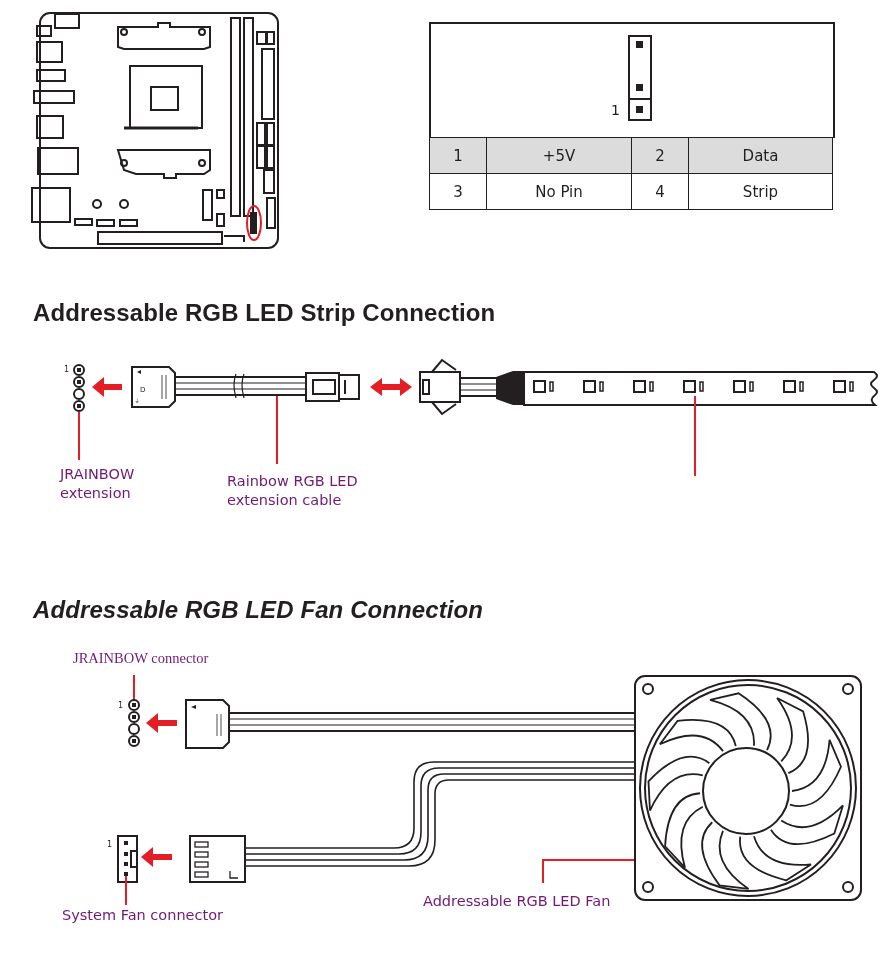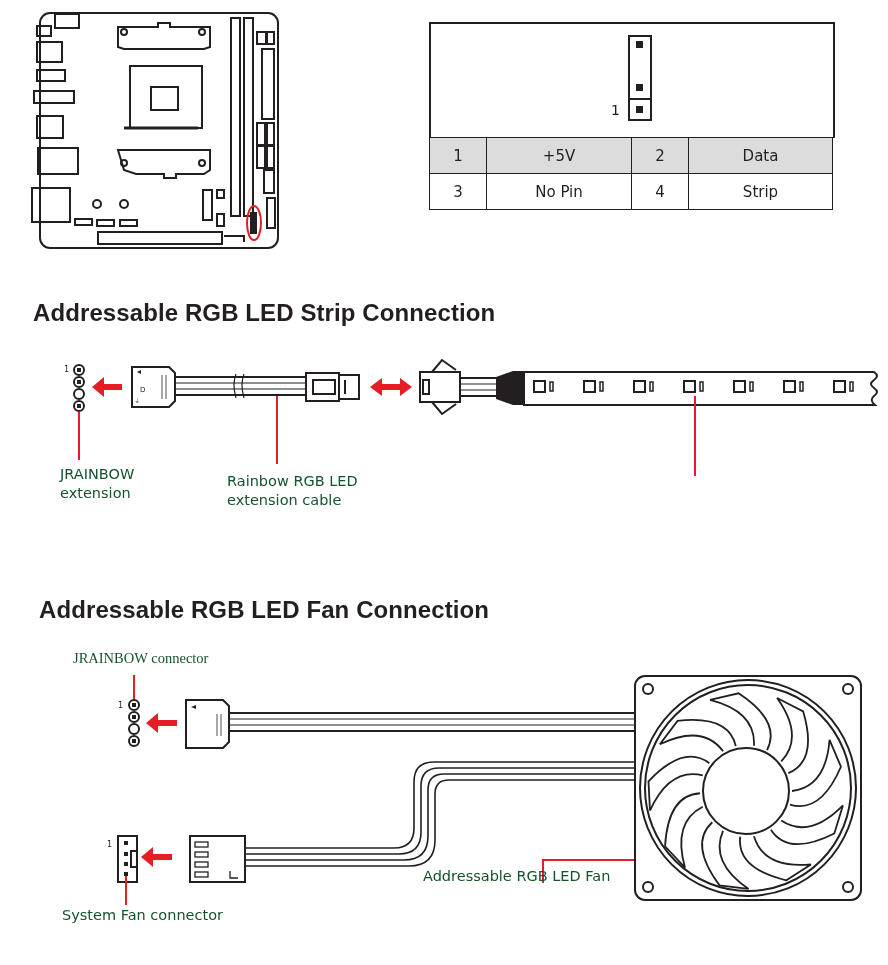--- a/index.html
+++ b/index.html
@@ -1,21 +1,21 @@
 <!DOCTYPE html>
 <html><head>
 <meta charset="utf-8">
 <style>
   html, body { margin:0; padding:0; background:#ffffff; }
   body { width:888px; height:965px; position:relative; overflow:hidden;
          font-family:"DejaVu Sans", sans-serif; color:#231f20; }
   svg { position:absolute; left:0; top:0; }
   .heading { position:absolute; font-family:"Liberation Sans", sans-serif; font-weight:bold;
              font-size:24px; color:#231f20; letter-spacing:0.1px; }
-  .label { position:absolute; font-family:"DejaVu Sans", sans-serif; font-size:14.5px; color:#14532d; line-height:19px; white-space:nowrap; }
+  .label { position:absolute; font-family:"DejaVu Sans", sans-serif; font-size:14.5px; color:#701a75; line-height:19px; white-space:nowrap; }
   .pin-table { position:absolute; left:429px; top:137px; width:404px; border-collapse:collapse;
                font-family:"DejaVu Sans", sans-serif; font-size:15px; }
   .pin-table td { border:1.5px solid #231f20; text-align:center; height:35px; padding:0; }
   .pin-table tr.shaded td { background:#dcdcdc; }
   .pin-box { position:absolute; left:429px; top:22px; width:402px; height:114px; border:2px solid #231f20; border-bottom:none; }
   .pin1-label { position:absolute; left:611px; top:102px; font-size:14px; font-family:"DejaVu Sans", sans-serif; }
   .tiny1 { position:absolute; font-size:8px; font-family:"DejaVu Sans", sans-serif; }
 </style>
 </head>
 <body>
@@ -198,21 +198,21 @@
   <div>JRAINBOW</div>
   <div>extension</div>
 </div>
 <div class="label" style="left:227px; top:472px;">
   <div>Rainbow RGB LED</div>
   <div>extension cable</div>
 </div>
 <div class="label" style="left:598px; top:492px;">
 </div>
 
-<div class="heading" style="left:39px; top:596px;">Addressable RGB LED Fan Connection</div>
+<div class="heading" style="left:33px; top:596px;font-style:italic;">Addressable RGB LED Fan Connection</div>
 
 <div class="label" style="left:73px; top:649px;font-family:Liberation Serif, serif;">JRAINBOW connector</div>
 
 <svg width="888" height="965" viewBox="0 0 888 965">
   <line x1="134" y1="675" x2="134" y2="700" stroke="#e31e24" stroke-width="2"></line>
 
   <g fill="none" stroke="#231f20" stroke-width="2">
     <circle cx="134" cy="705" r="5"></circle>
       <circle cx="134" cy="717" r="5"></circle>
       <circle cx="134" cy="729" r="5"></circle>
@@ -290,13 +290,13 @@
         <path d="M723 751.1628314259158 Q702.5873311643253 723.8037189677581 659.8655774072952 744.2575006592358 L677.5259961924742 720.8907224215872 Q728.7042614155284 714.9417497780969 735.799949039927 746.1451344845187" stroke-width="1.8"></path>
         <path d="M753.9878161726788 745.6988433614384 Q755.9369031420067 711.6195366859932 710.0627036336211 699.8270285124202 L738.6112448366152 693.2789362668643 Q781.6399964248048 721.6185136016826 767.0184594300131 750.0827131497102" stroke-width="1.8"></path>
         <path d="M781.2380443834729 761.4317699544192 Q804.6368877031662 736.5783554044324 777.0752902283361 698.057402999353 L803.1537741385706 711.3919218815248 Q817.8993810124755 760.7596460003712 788.4021990586394 773.1659450771419" stroke-width="1.8"></path>
       </g>
   </g>
 </svg>
 <span class="tiny1" style="left:118px; top:701px;">1</span>
 <span class="tiny1" style="left:107px; top:840px;">1</span>
 
 <div class="label" style="left:62px; top:906px;">System Fan connector</div>
-<div class="label" style="left:423px; top:867px;">Addressable RGB LED Fan</div>
+<div class="label" style="left:423px; top:892px;">Addressable RGB LED Fan</div>
 
 </body></html>

